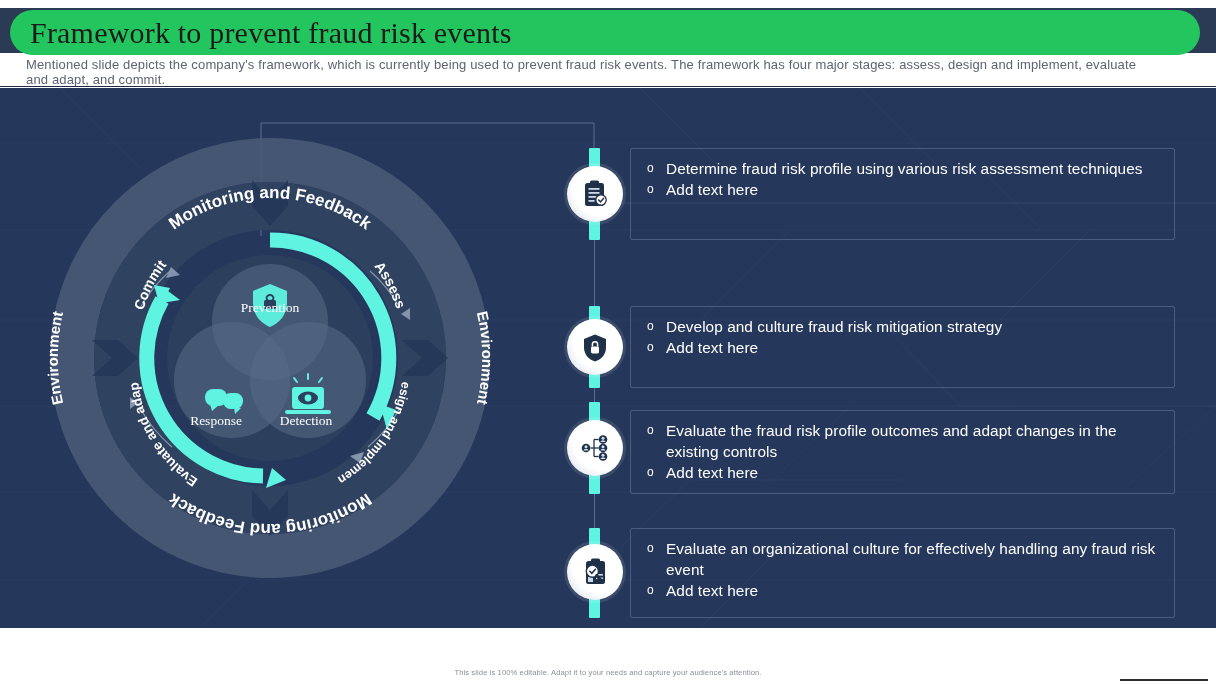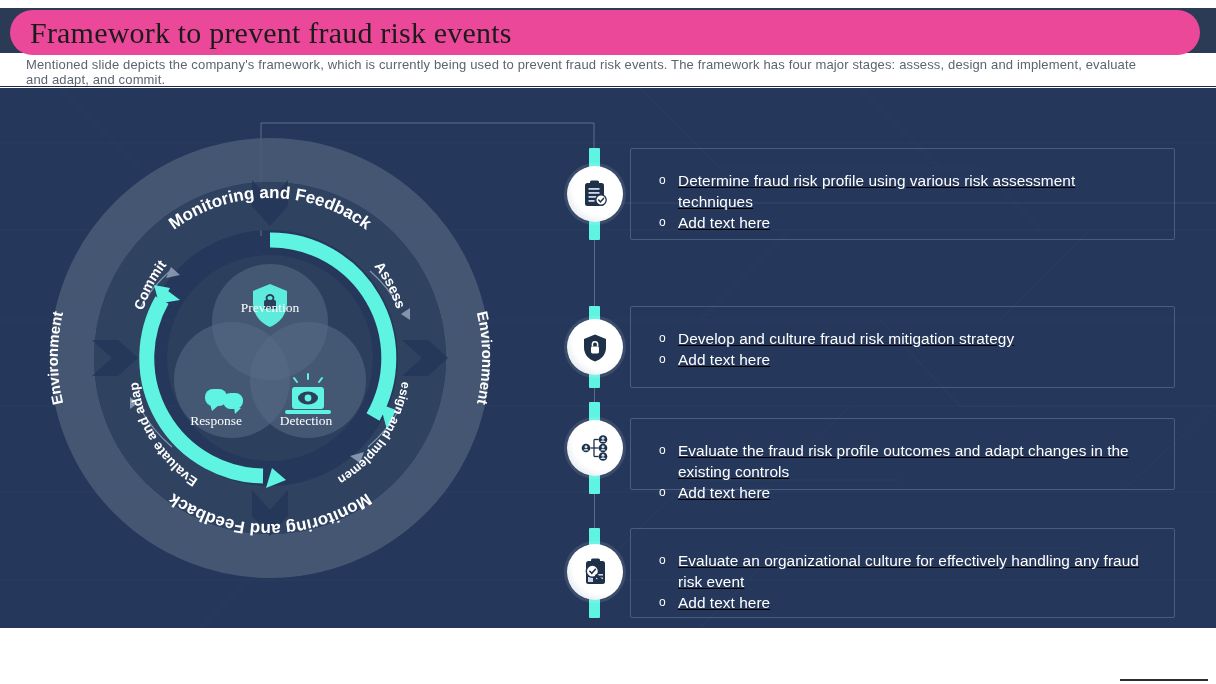--- a/index.html
+++ b/index.html
@@ -12,21 +12,21 @@
   }
   .slide{position:relative;width:1216px;height:684px;background:#ffffff;overflow:hidden;}
 
   
   .titlebar{
     position:absolute;left:0;top:8px;width:1216px;height:45px;
     background:#2b3a55;
   }
   .title-pill{
     position:absolute;left:10px;top:10px;width:1190px;height:45px;
-    background:#ec4899;border-radius:24px;
+    background:#22c55e;border-radius:24px;
     display:flex;align-items:center;
   }
   .title-text{
     font-family:"Liberation Serif", serif;
     font-size:30px;color:#1b1b1b;letter-spacing:.2px;
     padding-left:20px;line-height:1;white-space:nowrap;
   }
   .subtitle{
     position:absolute;left:26px;top:57px;width:1130px;
     font-size:13px;color:#5d6470;letter-spacing:.15px;
@@ -63,21 +63,21 @@
     box-shadow:0 0 0 3px rgba(255,255,255,.10);
     display:flex;align-items:center;justify-content:center;
   }
   .item .box{
     position:absolute;left:70px;width:545px;
     border:1px solid rgba(140,165,200,.35);
     border-radius:2px;
     box-sizing:border-box;
     padding:9px 10px 9px 16px;
   }
-  .bullets{list-style:none;margin:12px;padding:0;text-decoration:underline;}
+  .bullets{list-style:none;margin:0;padding:0;}
   .bullets li{
     position:relative;color:#ffffff;font-size:15.4px;line-height:21px;
     padding-left:19px;letter-spacing:.05px;
   }
   .bullets li:before{
     content:"o";position:absolute;left:0;top:0;font-size:12px;color:#ffffff;
   }
 
   
   .footer{
@@ -307,21 +307,21 @@
             </g>
             <g stroke="#1f3049" stroke-width="1.3" fill="none">
               <path d="M10.4 15 H14"></path>
                 <path d="M14 6.5 V23.5"></path>
               <path d="M14 6.5 H18.6"></path>
                 <path d="M14 15 H18.6"></path>
                 <path d="M14 23.5 H18.6"></path>
             </g>
           </svg>
         </div>
-        <div class="box" style="top:16px;height:72px;">
+        <div class="box" style="top:8px;height:84px;">
           <ul class="bullets">
             <li>Evaluate the fraud risk profile outcomes and adapt changes in the existing controls</li>
             <li>Add text here</li>
           </ul>
         </div>
       </div>
 
       <div class="item" style="top:440px;">
         <div class="tick" style="top:0;height:90px;"></div>
         <div class="bubble" style="top:16px;">
@@ -341,14 +341,15 @@
         <div class="box" style="top:0;height:90px;">
           <ul class="bullets">
             <li>Evaluate an organizational culture for effectively handling any fraud risk event</li>
             <li>Add text here</li>
           </ul>
         </div>
       </div>
     </div>
   </div>
 
+  <div class="footer">This slide is 100% editable. Adapt it to your needs and capture your audience's attention.</div>
   <div class="corner-rule"></div>
 </div>
 
 </body></html>

